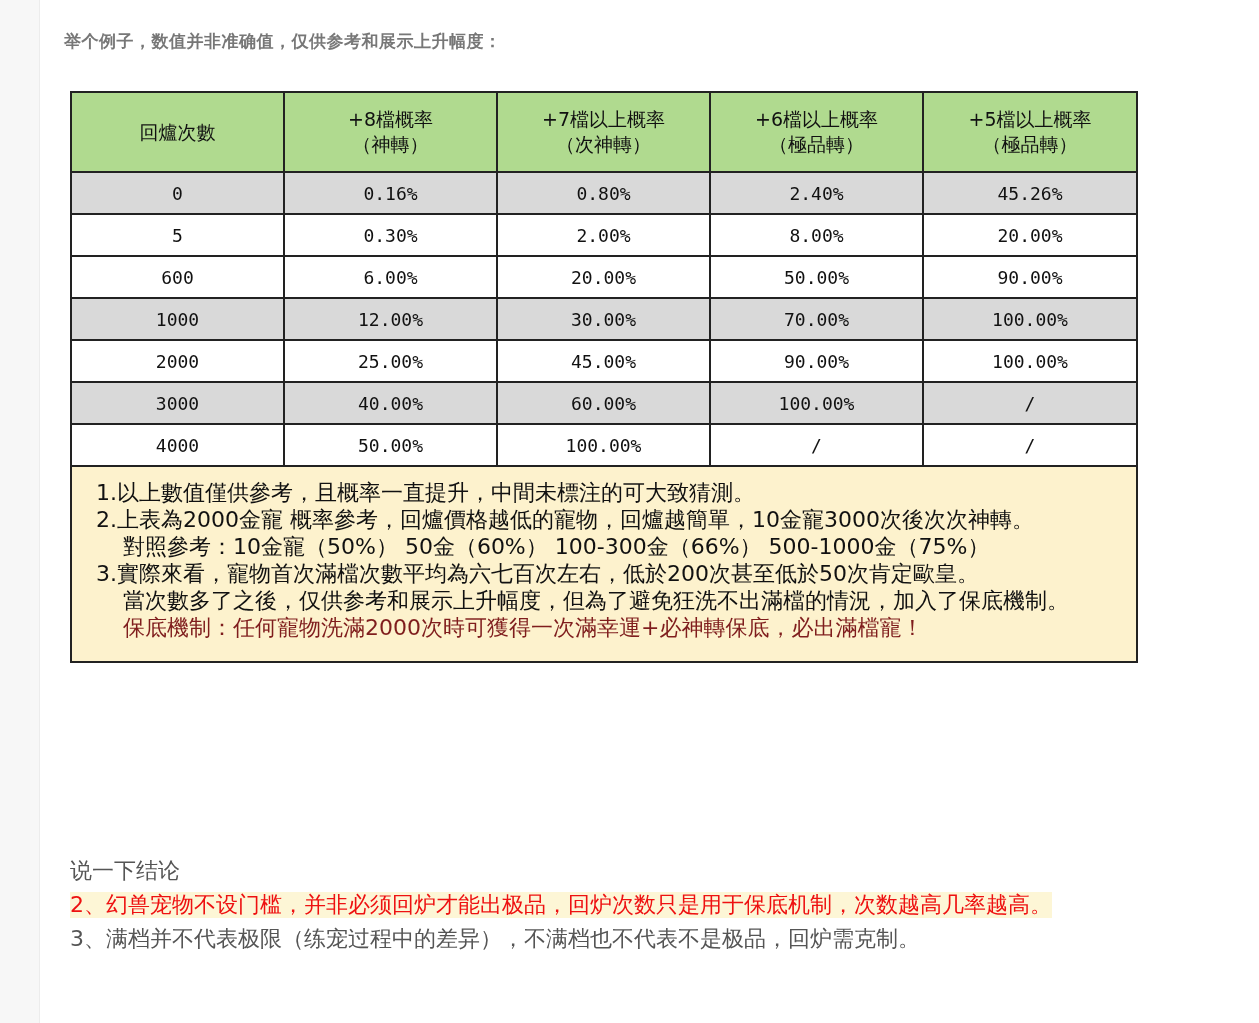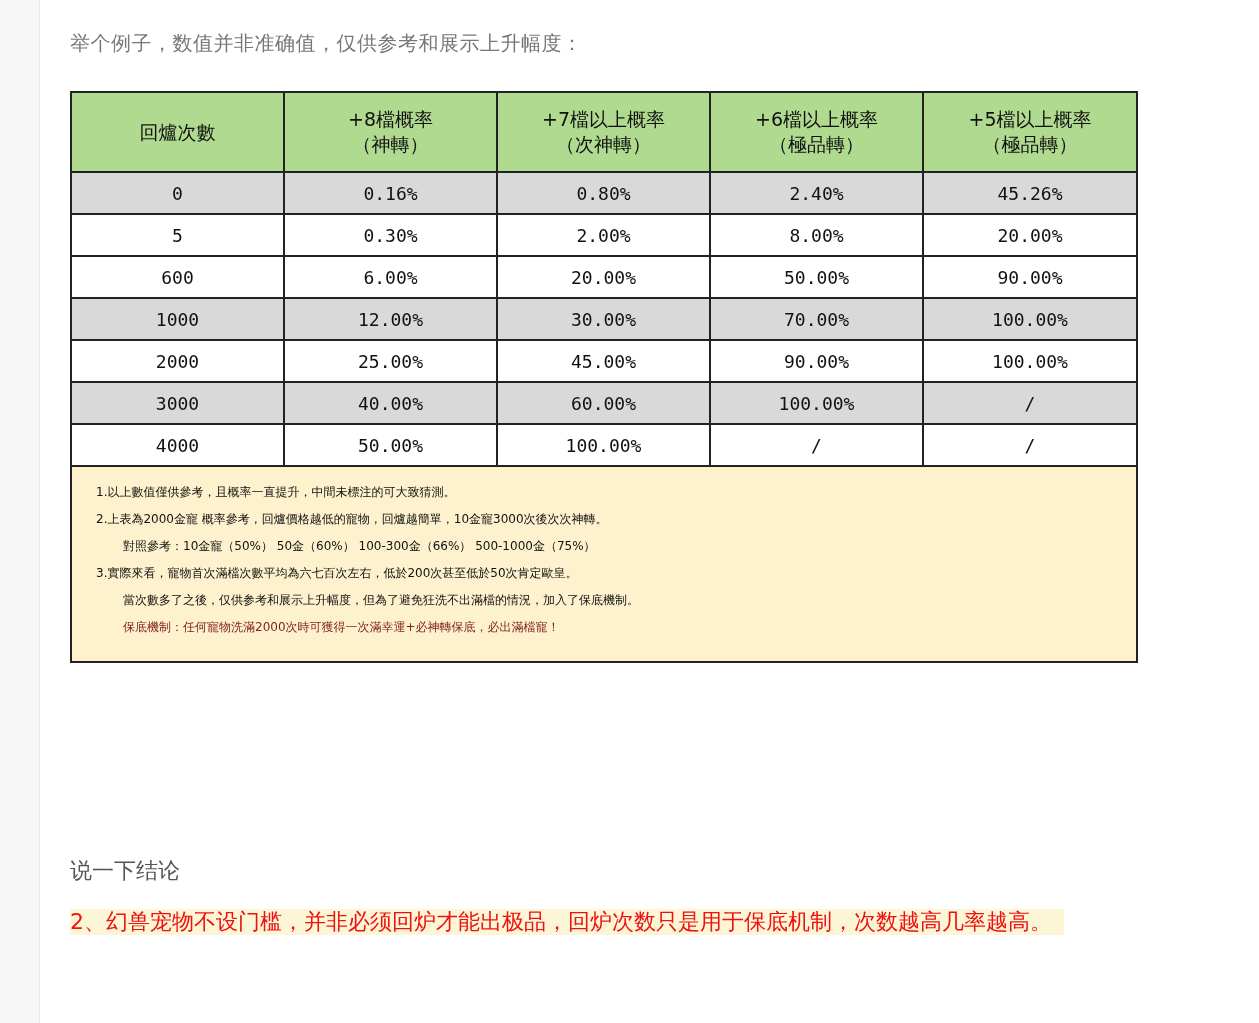--- a/index.html
+++ b/index.html
@@ -1,31 +1,31 @@
 <!DOCTYPE html>
 <html><head>
 <meta charset="utf-8">
 <style>
   html, body { margin:0; padding:0; }
   body { width:1259px; height:1023px; background:#ffffff; position:relative; overflow:hidden; font-family:"DejaVu Sans", sans-serif; }
   .left-rail { position:absolute; left:0; top:0; width:39px; height:1023px; background:#f7f7f7; border-right:1px solid #ececec; }
-  .intro { position:absolute; left:70px; top:30px; font-family:"DejaVu Serif", serif; font-size:20px; color:#777; letter-spacing:0.5px; }
+  .intro { position:absolute; left:64px; top:30px; font-family:"DejaVu Serif", serif; font-size:17px; color:#777; letter-spacing:0.5px;font-weight:bold; }
   .img-table { position:absolute; left:70px; top:91px; width:1066px; border-collapse:collapse; table-layout:fixed; font-family:"DejaVu Sans Mono", monospace; }
   .img-table td, .img-table th { border:2px solid #222; text-align:center; padding:0; }
   .img-table th { background:#b0da8f; height:78px; font-family:"DejaVu Sans", sans-serif; font-weight:normal; font-size:19px; color:#111; line-height:25px; }
   .img-table td { height:40px; font-size:18px; color:#111; }
   .img-table tr.shade td { background:#d9d9d9; }
   .img-table tr.plain td { background:#ffffff; }
-  .img-table td.notes { background:#fdf2cd; text-align:left; height:182px; padding:12px 0 0 24px; vertical-align:top; font-family:"DejaVu Sans", sans-serif; font-size:12px; color:#111; line-height:27px; }
+  .img-table td.notes { background:#fdf2cd; text-align:left; height:182px; padding:12px 0 0 24px; vertical-align:top; font-family:"DejaVu Sans", sans-serif; font-size:22px; color:#111; line-height:27px; }
   .note-line { white-space:nowrap; }
   .indent { padding-left:27px; }
   .red { color:#7f1d1d; }
   .concl { position:absolute; left:70px; top:856px; font-family:"DejaVu Sans", sans-serif; font-size:22px; color:#555; }
   .concl div { height:34px; line-height:30px; white-space:nowrap; }
-  .concl .hl { background:#fdf6d6; color:#ee1111; display:inline-block; height:26px; line-height:26px; margin-top:19px; padding-right:12px;text-align:center; }
+  .concl .hl { background:#fdf6d6; color:#ee1111; display:inline-block; height:26px; line-height:26px; margin-top:2px; padding-right:0;text-align:center; }
 </style>
 </head>
 <body>
 
 <div class="left-rail"></div>
 
 <div class="intro">举个例子，数值并非准确值，仅供参考和展示上升幅度：</div>
 
 <table class="img-table">
   <colgroup>
@@ -117,13 +117,14 @@
         <div class="note-line indent">當次數多了之後，仅供参考和展示上升幅度，但為了避免狂洗不出滿檔的情況，加入了保底機制。</div>
         <div class="note-line indent red">保底機制：任何寵物洗滿2000次時可獲得一次滿幸運+必神轉保底，必出滿檔寵！</div>
       </td>
     </tr>
   </tfoot>
 </table>
 
 <div class="concl">
   <div>说一下结论</div>
   <div><span class="hl">2、幻兽宠物不设门槛，并非必须回炉才能出极品，回炉次数只是用于保底机制，次数越高几率越高。</span></div>
+  <div>3、满档并不代表极限（练宠过程中的差异），不满档也不代表不是极品，回炉需克制。</div>
 </div>
 
 </body></html>

